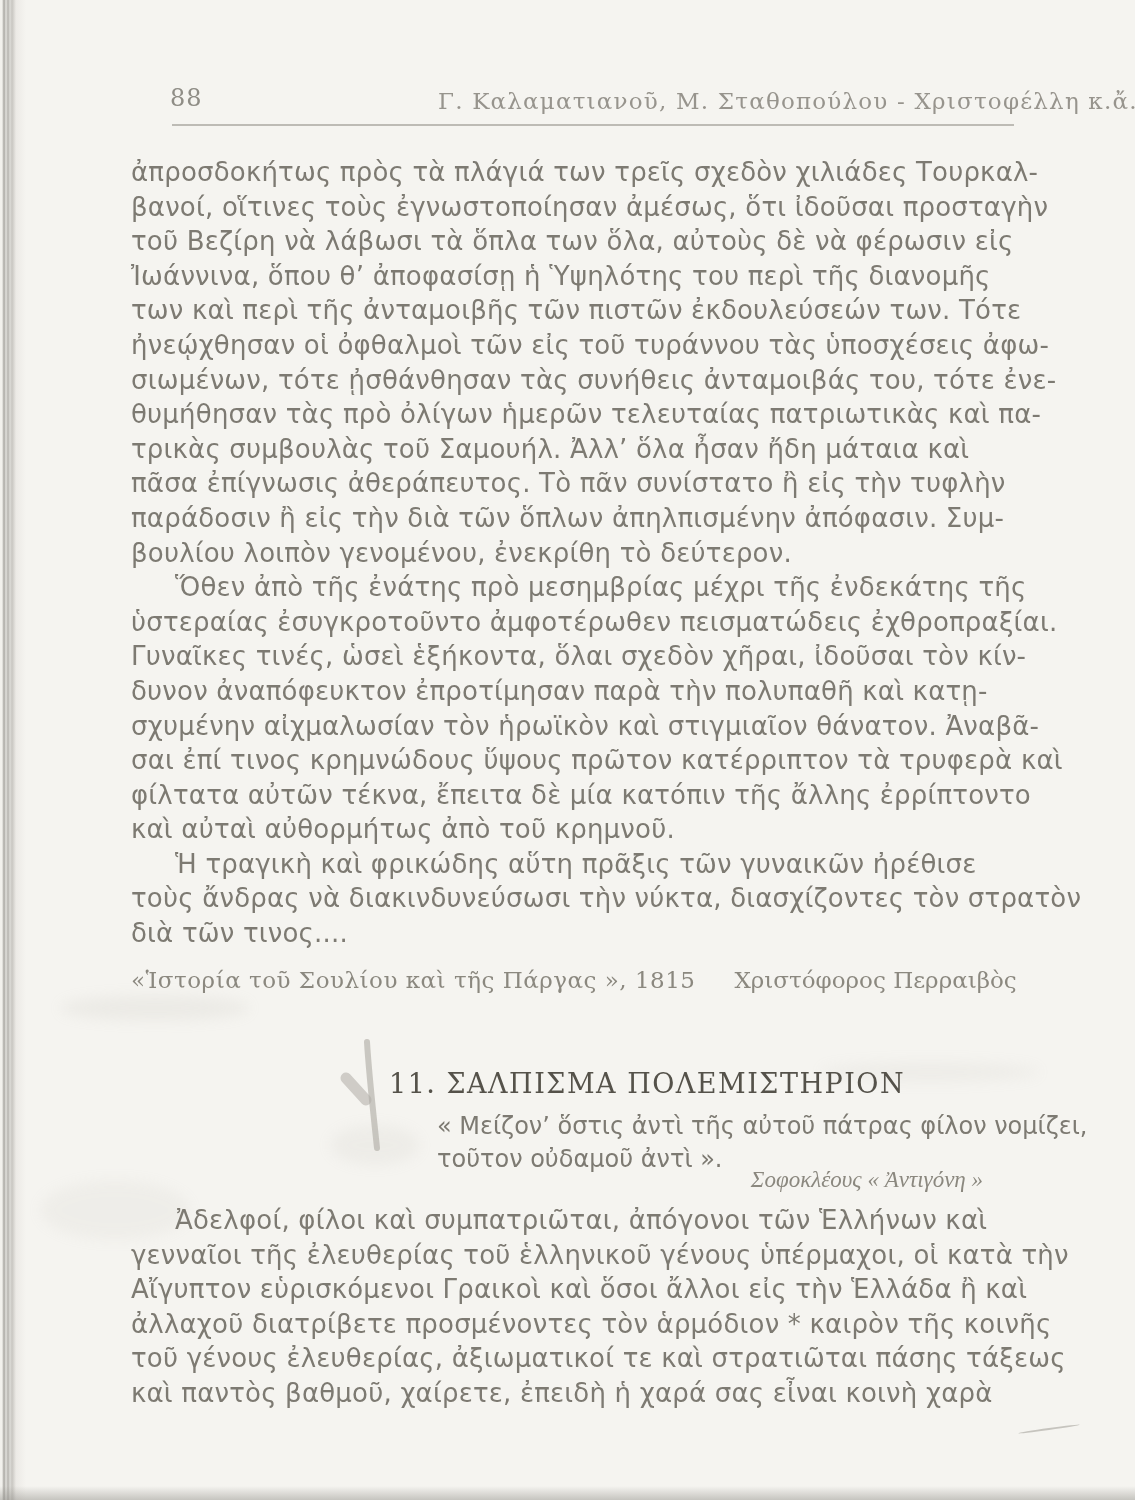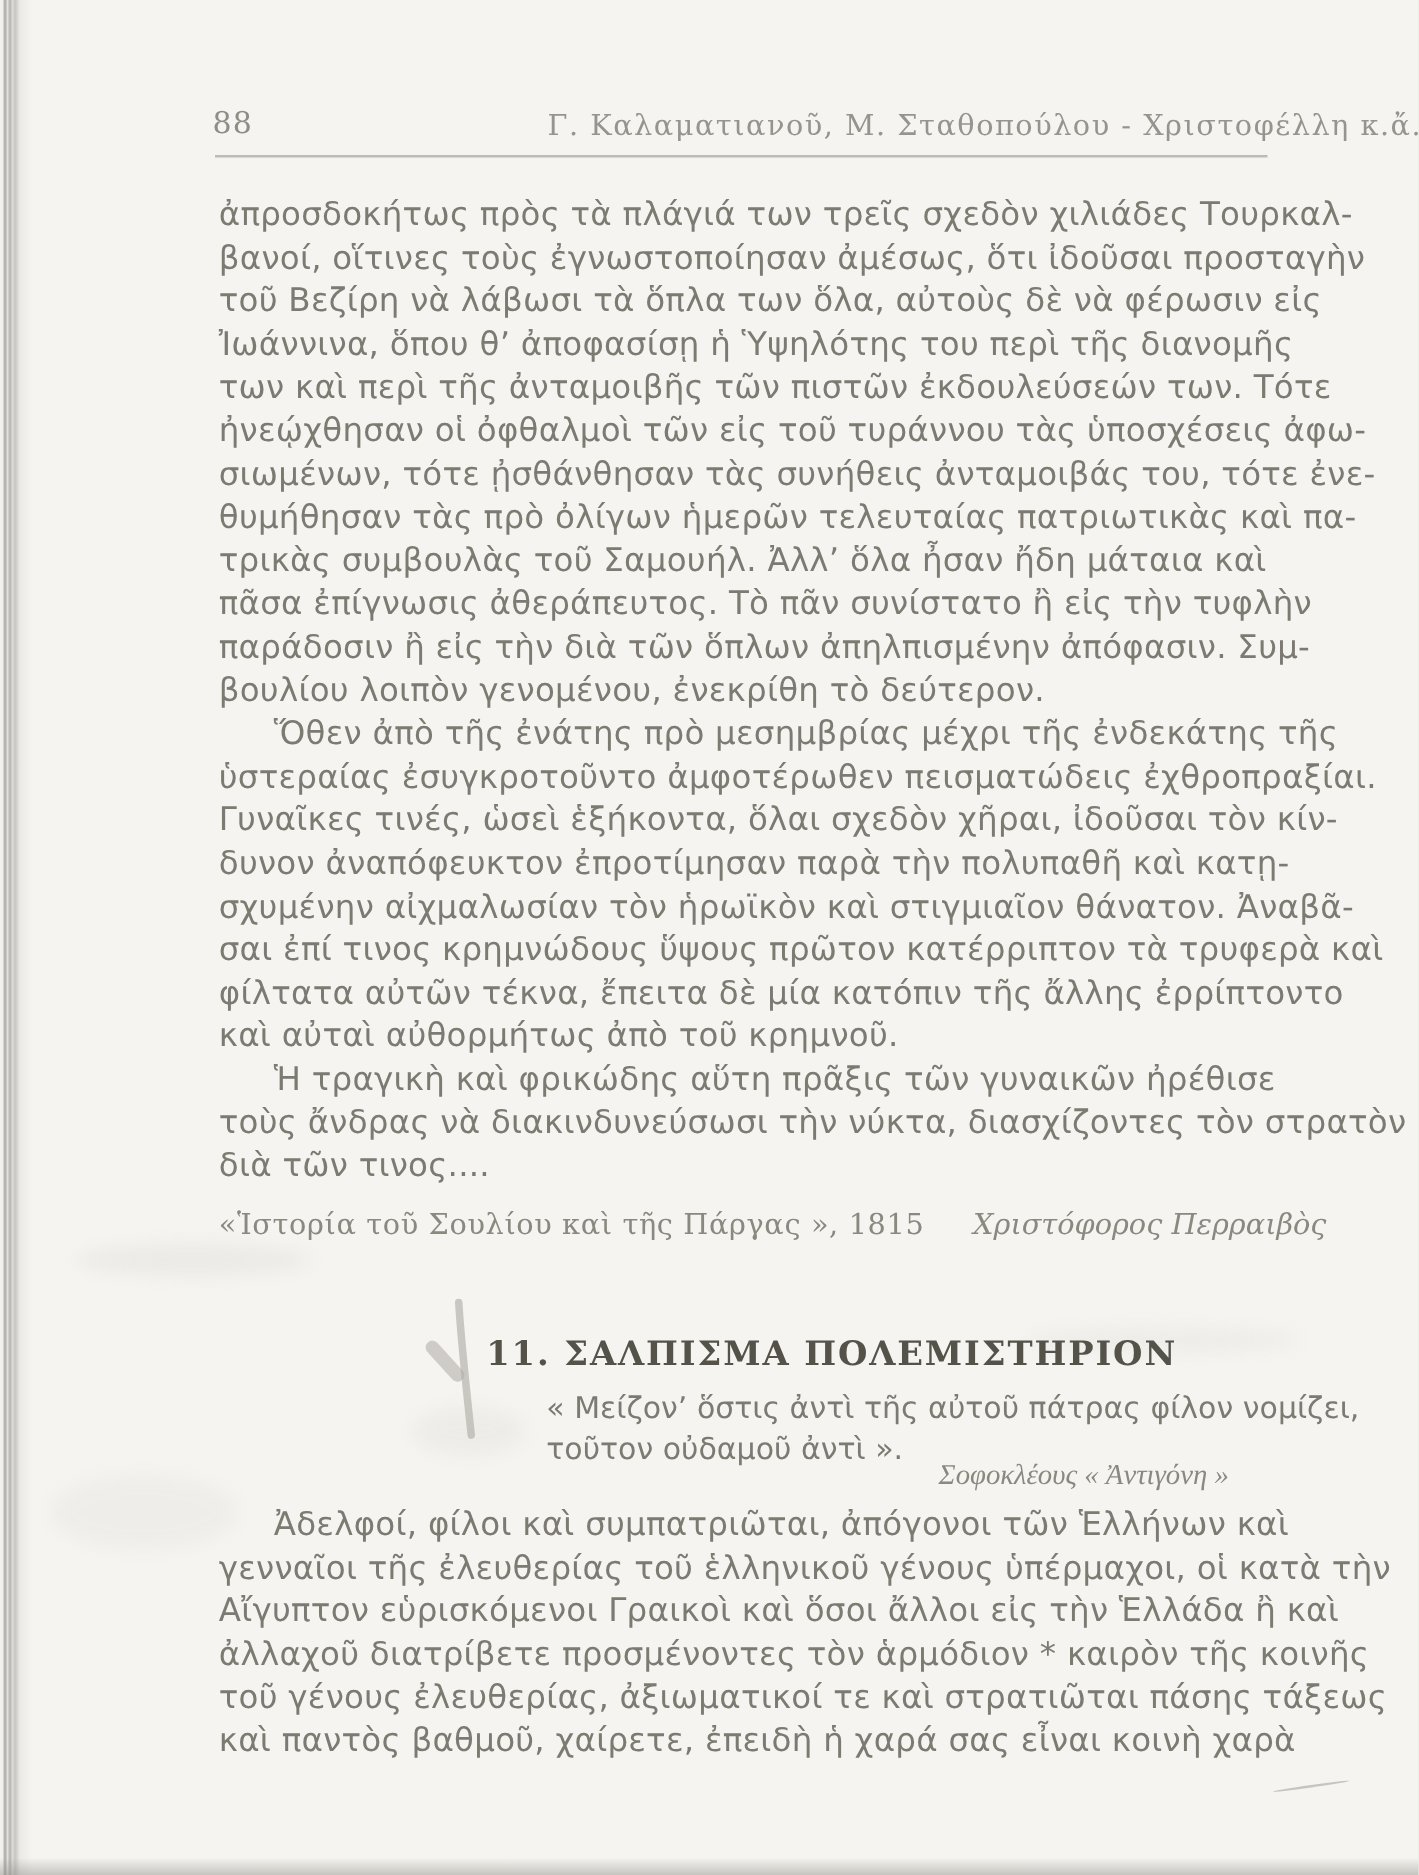--- a/index.html
+++ b/index.html
@@ -15,33 +15,33 @@
   .curve-mark{position:absolute;left:1018px;top:1428px;width:62px;height:2px;background:#c6c4be;
     transform:rotate(-8deg);border-radius:50%;}
   .pencil{position:absolute;left:330px;top:1030px;}
   
   .hdr-num{position:absolute;left:170px;top:84px;font:24px "DejaVu Serif",serif;
     color:#8f8d86;letter-spacing:1px;}
   .hdr-title{position:absolute;left:438px;top:88px;font:23px "DejaVu Serif",serif;
     color:#97948d;letter-spacing:1.2px;white-space:nowrap;}
   .hdr-rule{position:absolute;left:172px;top:124px;width:842px;height:2px;background:#bdbbb5;}
   
-  .block{position:absolute;left:131px;width:886px;margin-left:44px;}
+  .block{position:absolute;left:131px;width:886px;}
   .excerpt-body{top:155px;}
   .section-body{top:1203px;}
   .ln{font-size:26px;line-height:34.6px;color:#7d7a72;white-space:nowrap;letter-spacing:.2px;}
   .ind{padding-left:44px;}
   
   .citation-row{top:967px;display:flex;justify-content:space-between;align-items:baseline;
     font-family:"DejaVu Serif",serif;color:#8b887f;gap:39px;}
   .cite-src{font-size:23px;letter-spacing:.5px;white-space:nowrap;}
-  .cite-auth{font-size:23px;font-style:italic;padding-right:10px;white-space:nowrap;}
+  .cite-auth{font-size:23px;padding-right:10px;white-space:nowrap;}
   
   .sec-head{position:absolute;left:389px;top:1068px;font-family:"DejaVu Serif",serif;
-    font-weight:bold;font-size:27px;color:#55524a;letter-spacing:1.5px;white-space:nowrap;}
+    font-weight:normal;font-size:27px;color:#55524a;letter-spacing:1.5px;white-space:nowrap;}
   .epigraph{position:absolute;left:437px;top:1110px;}
   .ep-ln{font-size:24px;line-height:33px;color:#7d7a72;white-space:nowrap;}
   .ep-attr{position:absolute;left:437px;top:1167px;width:546px;text-align:right;
     font-family:Liberation Serif, serif;font-style:italic;font-size:23px;color:#8b887f;white-space:nowrap;}
 </style>
 </head>
 <body>
 
 <div class="page">
 

